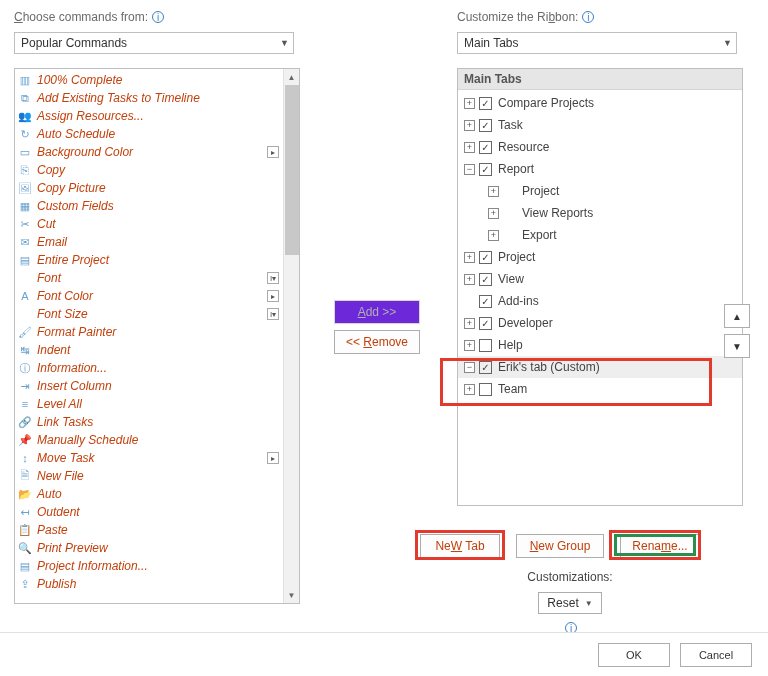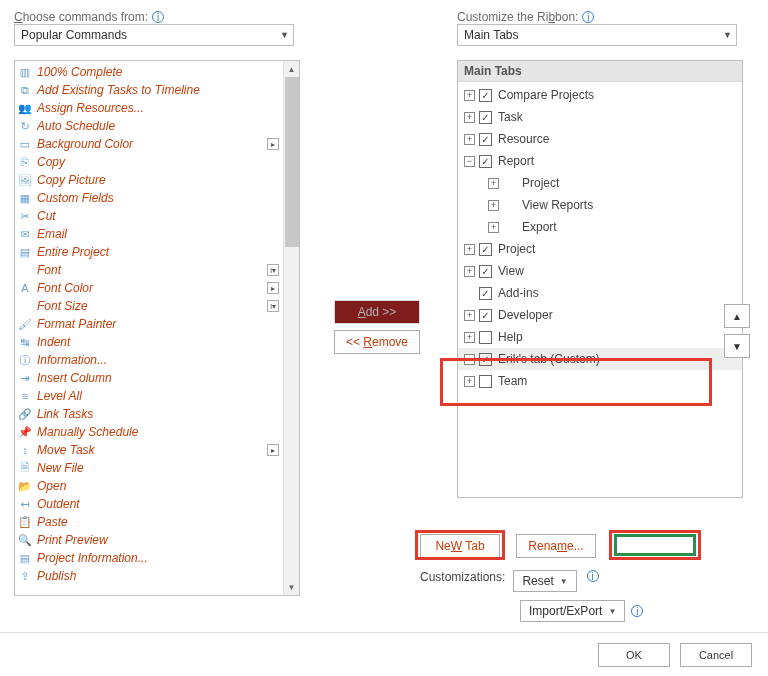--- a/index.html
+++ b/index.html
@@ -17,21 +17,21 @@
   .container {
     display: flex;
     padding: 10px 14px 0 14px;
     gap: 40px;
   }
   .col { flex: 1; min-width: 0; }
   .label-row {
     display: flex;
     align-items: center;
     gap: 2px;
-    margin-bottom: 0;
+    margin-bottom: 8px;
     color: #6b6b6b;
   }
   .label-row .u { text-decoration: underline; }
   .help-icon {
     display: inline-flex;
     width: 12px; height: 12px;
     align-items: center; justify-content: center;
     color: #3a7fc6;
     font-size: 10px;
     border: 1px solid #3a7fc6;
@@ -122,21 +122,21 @@
     background: #fdfdfd;
     height: 24px;
     padding: 0 10px;
     display: inline-flex;
     align-items: center;
     justify-content: center;
     color: #c2410c;
     font-size: 12px;
     cursor: pointer;
   }
-  .btn.disabled { color: #b0b0b0; border-color: #d6d6d6; background: #7f1d1d; cursor: default; }
+  .btn.disabled { color: #b0b0b0; border-color: #d6d6d6; background: #6d28d9; cursor: default; }
   .btn .uu { text-decoration: underline; }
   .col-right { margin-left: 78px; padding-left: 28px; }
   .ribbon-tree {
     margin-top: 14px;
     border: 1px solid #bfbfbf;
     width: 286px;
     height: 438px;
     display: flex;
     flex-direction: column;
     position: relative;
@@ -217,21 +217,23 @@
     top: 534px;
     width: 300px;
   }
   .btn-row {
     display: flex;
     gap: 16px;
   }
   .cust-row {
     margin-top: 12px;
     display: flex;
+    align-items: center;
     gap: 8px;
+    flex-direction: column;
   }
   .dropbtn {
     border: 1px solid #adadad;
     background: #fff;
     height: 22px;
     padding: 5px 8px;
     display: inline-flex;
     align-items: center;
     gap: 6px;
     color: #333;
@@ -377,21 +379,21 @@
             <span class="li-icon">↕</span>
             <span class="li-text">Move Task</span>
             <span class="li-sub">▸</span>
           </div>
           <div class="li-row">
             <span class="li-icon">🗎</span>
             <span class="li-text">New File</span>
           </div>
           <div class="li-row">
             <span class="li-icon">📂</span>
-            <span class="li-text">Open</span>
+            <span class="li-text">Auto</span>
           </div>
           <div class="li-row">
             <span class="li-icon">↤</span>
             <span class="li-text">Outdent</span>
           </div>
           <div class="li-row">
             <span class="li-icon">📋</span>
             <span class="li-text">Paste</span>
           </div>
           <div class="li-row">
@@ -516,20 +518,23 @@
 <div class="updown">
   <div class="sqbtn">▲</div>
   <div class="sqbtn">▼</div>
 </div>
 
 <div class="below-tree">
   <div class="btn-row">
     <div class="btn" style="width:80px">
       <span>Ne<span class="uu">W</span> Tab</span>
     </div>
+    <div class="btn" style="width:88px">
+      <span><span class="uu">N</span>ew Group</span>
+    </div>
     <div class="btn" style="width:80px">
       <span>Rena<span class="uu">m</span>e...</span>
     </div>
   </div>
   <div class="cust-row">
     <span>Customizations:</span>
     <div class="dropbtn">
       <span>R<span class="uu">e</span>set</span>
       <span class="tri">▼</span>
     </div>

